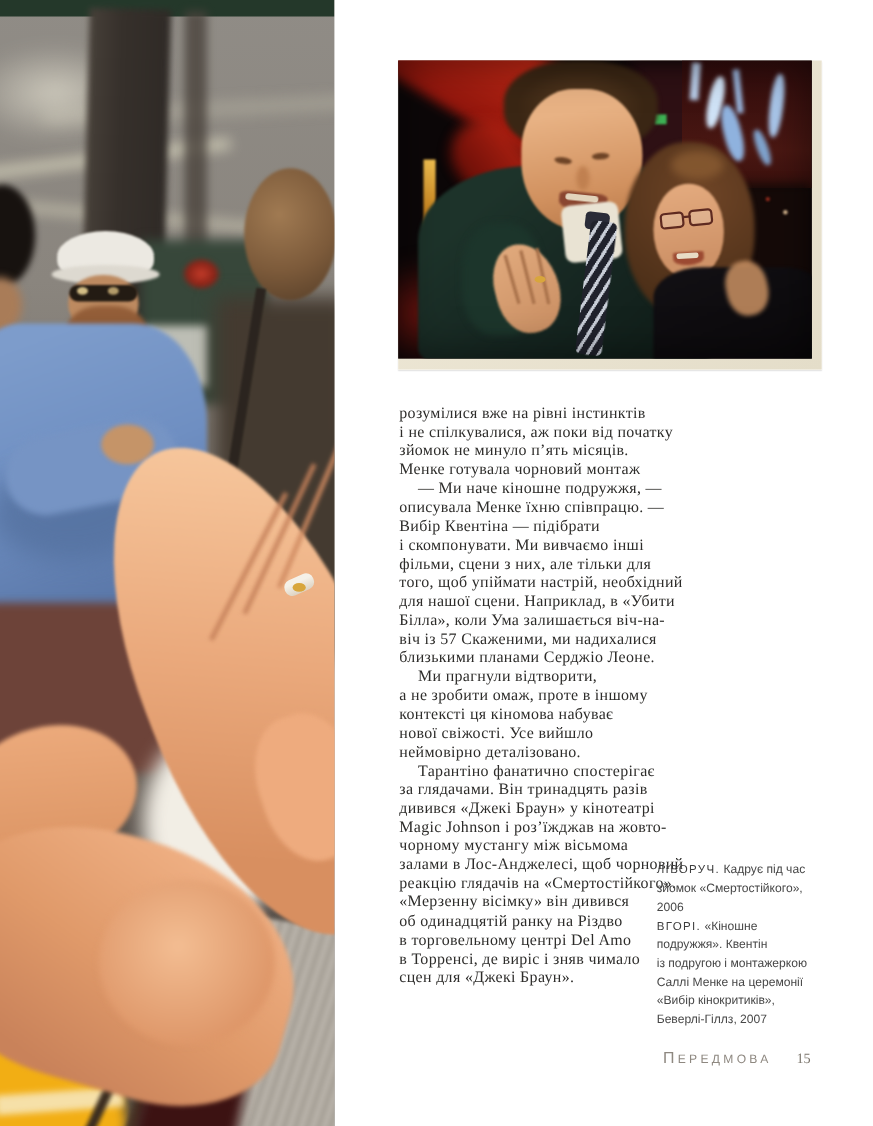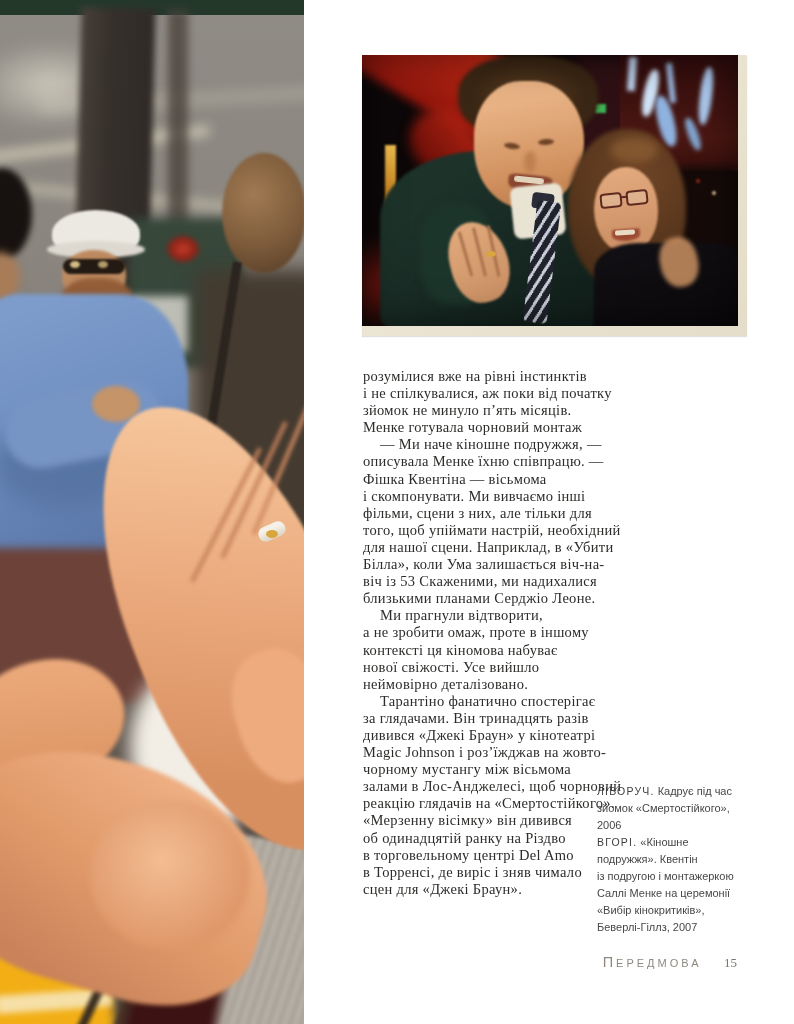--- a/index.html
+++ b/index.html
@@ -242,27 +242,27 @@
     </div>
   </div>
 
   <div class="article">
       <div class="tl">розумілися вже на рівні інстинктів</div>
       <div class="tl">і не спілкувалися, аж поки від початку</div>
       <div class="tl">зйомок не минуло п’ять місяців.</div>
       <div class="tl">Менке готувала чорновий монтаж</div>
       <div class="tl indent">— Ми наче кіношне подружжя, —</div>
       <div class="tl">описувала Менке їхню співпрацю. —</div>
-      <div class="tl">Фішка Квентіна — вісьмома</div>
+      <div class="tl">Вибір Квентіна — підібрати</div>
       <div class="tl">і скомпонувати. Ми вивчаємо інші</div>
       <div class="tl">фільми, сцени з них, але тільки для</div>
       <div class="tl">того, щоб упіймати настрій, необхідний</div>
       <div class="tl">для нашої сцени. Наприклад, в «Убити</div>
       <div class="tl">Білла», коли Ума залишається віч-на-</div>
-      <div class="tl">віч із 53 Скаженими, ми надихалися</div>
+      <div class="tl">віч із 57 Скаженими, ми надихалися</div>
       <div class="tl">близькими планами Серджіо Леоне.</div>
       <div class="tl indent">Ми прагнули відтворити,</div>
       <div class="tl">а не зробити омаж, проте в іншому</div>
       <div class="tl">контексті ця кіномова набуває</div>
       <div class="tl">нової свіжості. Усе вийшло</div>
       <div class="tl">неймовірно деталізовано.</div>
       <div class="tl indent">Тарантіно фанатично спостерігає</div>
       <div class="tl">за глядачами. Він тринадцять разів</div>
       <div class="tl">дивився «Джекі Браун» у кінотеатрі</div>
       <div class="tl">Magic Johnson і роз’їжджав на жовто-</div>

